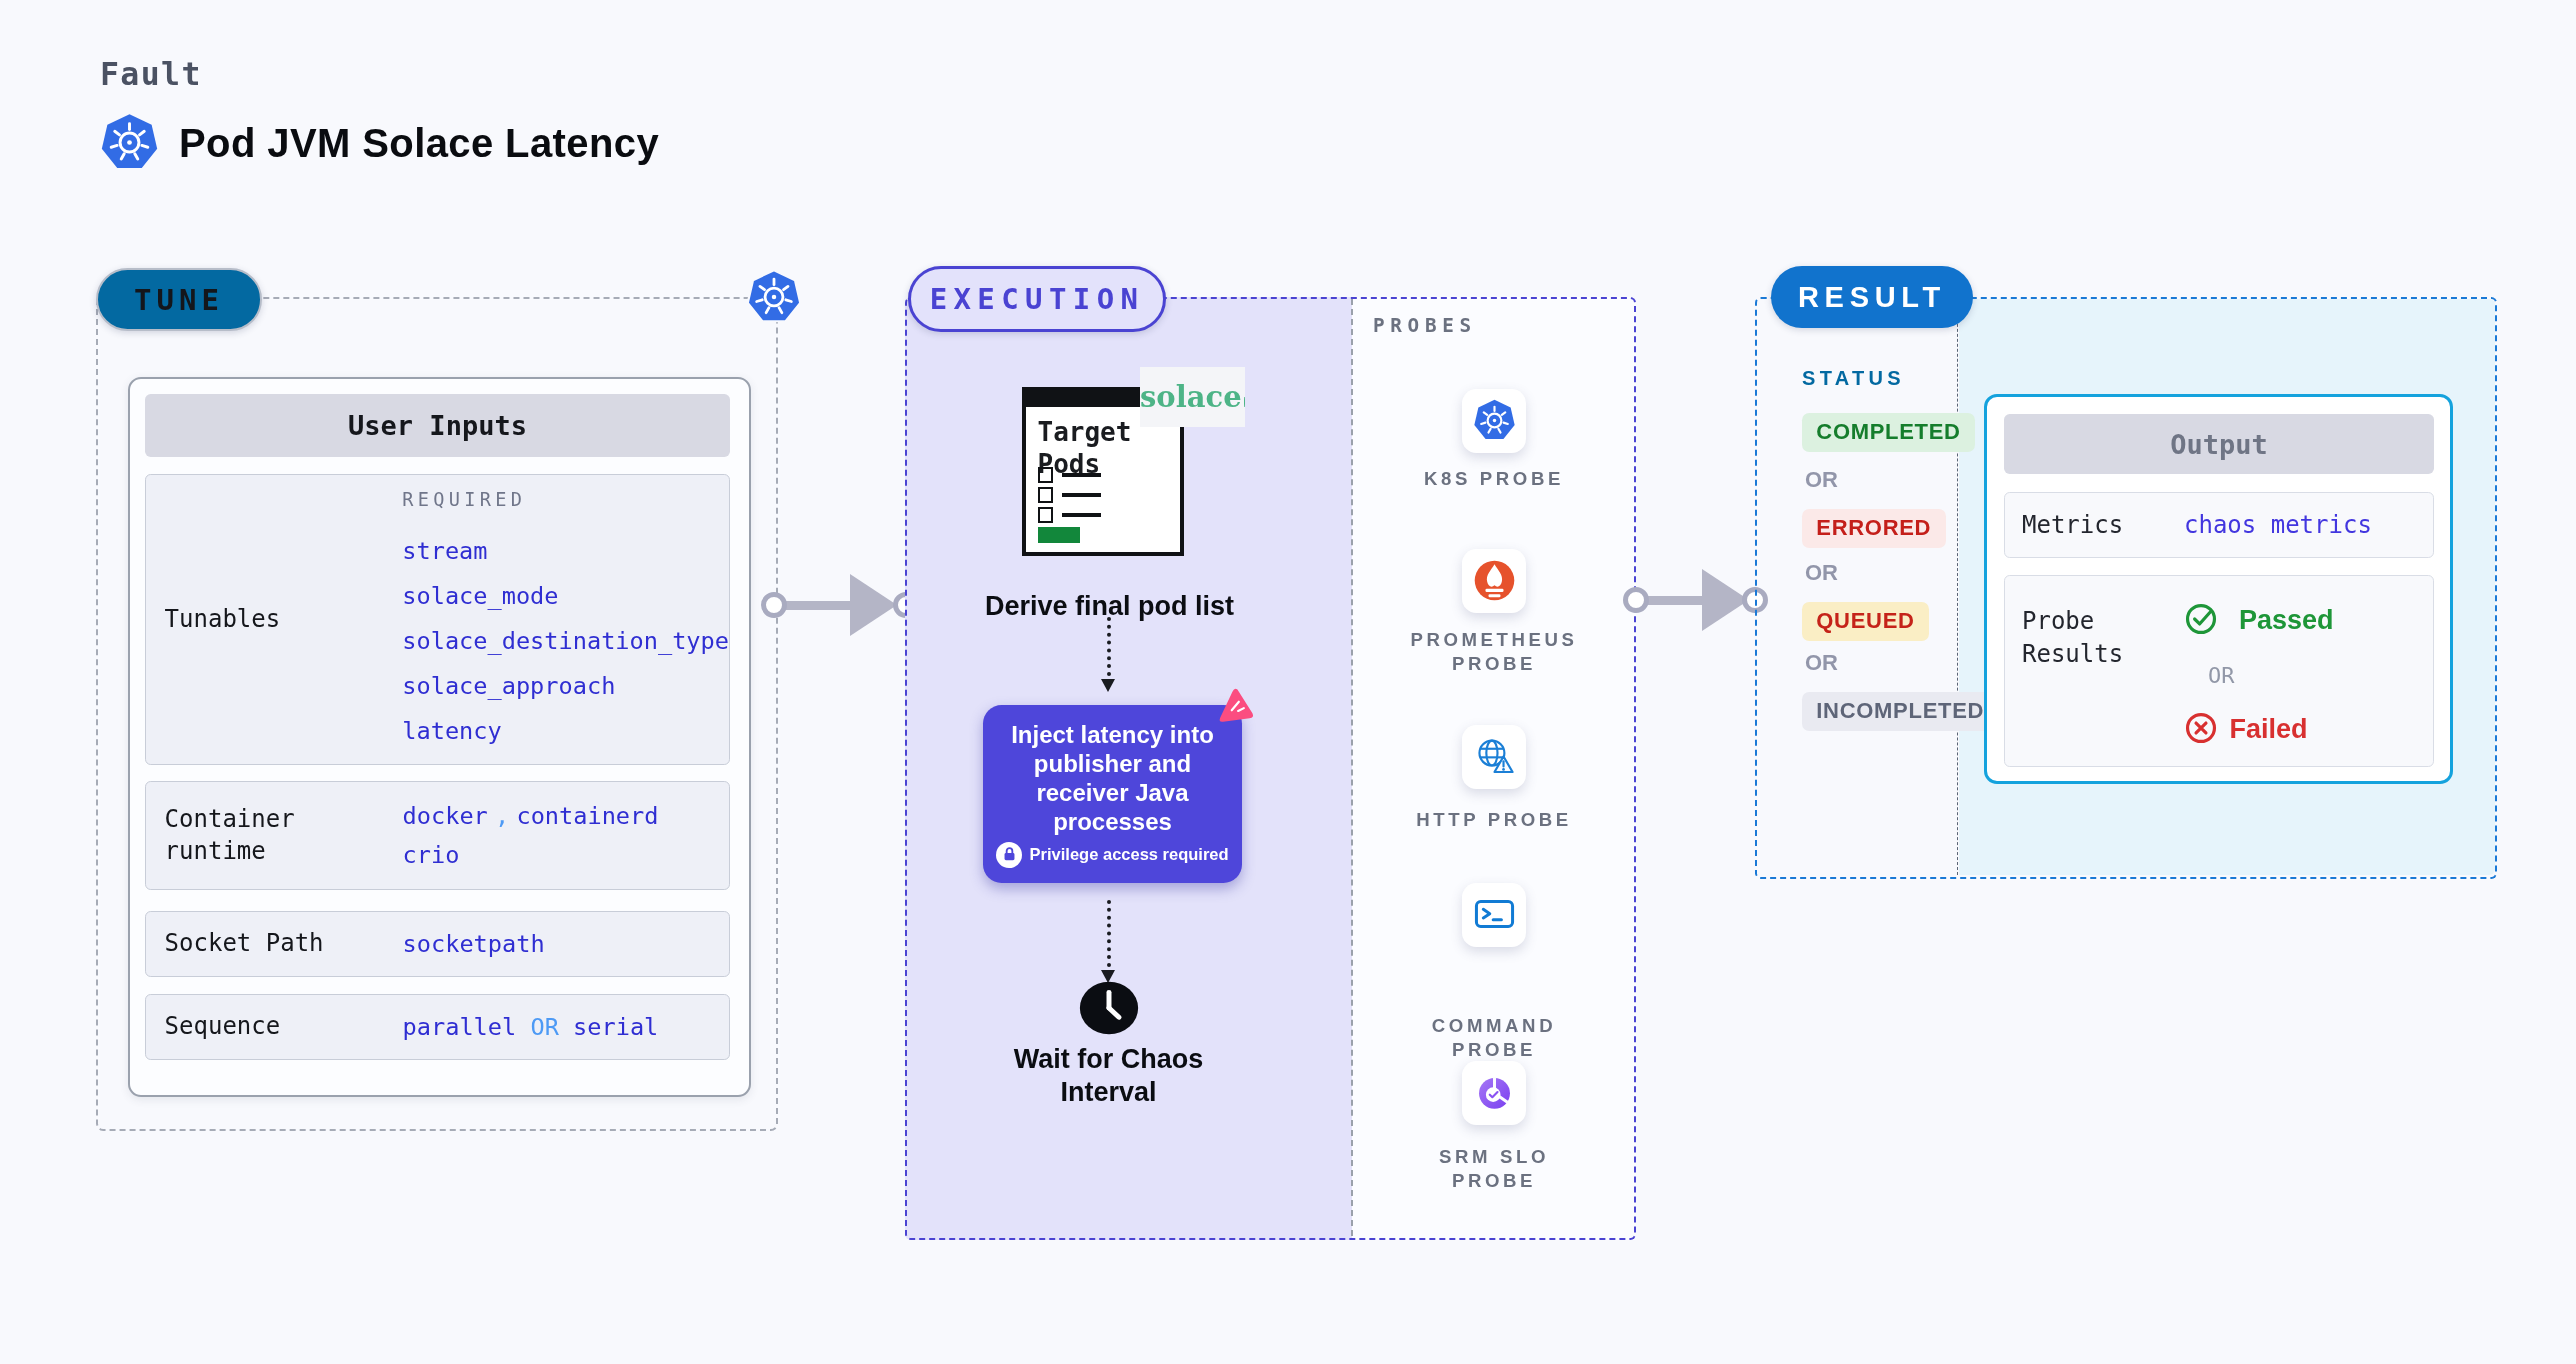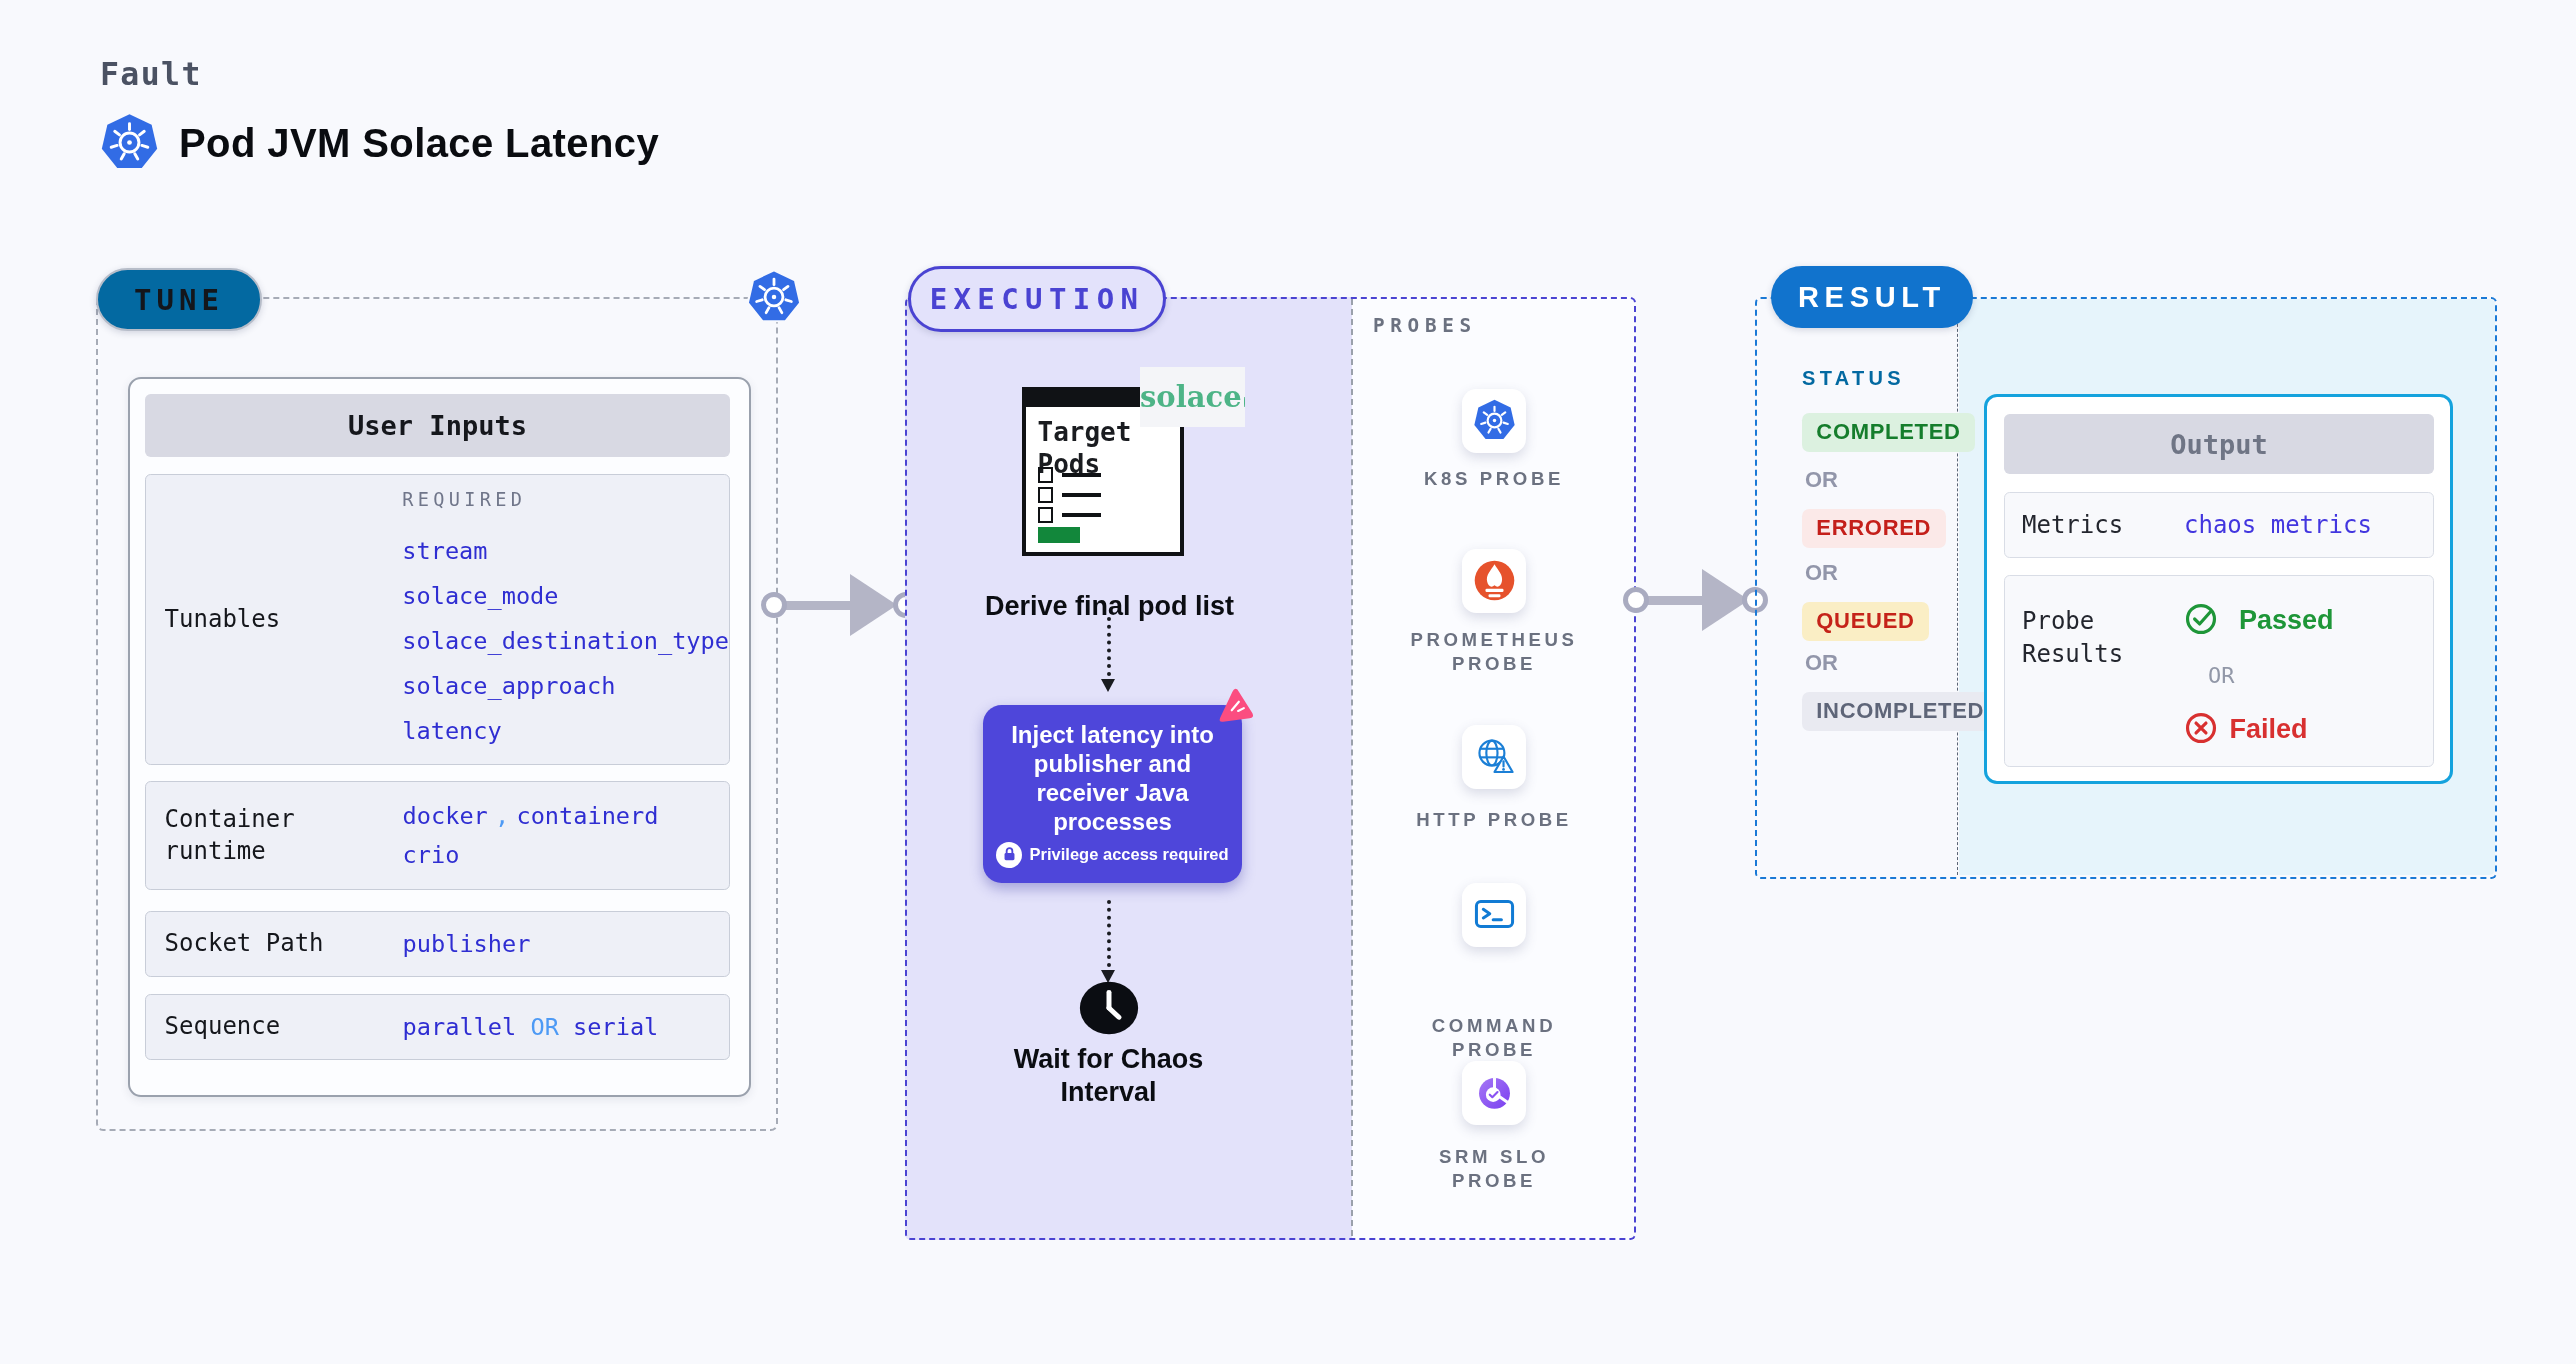--- a/index.html
+++ b/index.html
@@ -166,21 +166,21 @@
   <div class="t-label">Container runtime</div>
   <div class="t-values" style="gap:10px">
     <div class="t-value" style="line-height:29px"><span>docker</span><span class="blue-sep">,</span><span>containerd</span></div>
     <div class="t-value" style="line-height:29px">crio</div>
   </div>
 </div>
 
 <div class="abs t-row mono" style="top:911px;height:66px">
   <div class="t-label">Socket Path</div>
   <div class="t-values">
-      <div class="t-value" style="line-height:29px">publisher</div>
+      <div class="t-value" style="line-height:29px">socketpath</div>
     </div>
 </div>
 
 <div class="abs t-row mono" style="top:994px;height:66px">
   <div class="t-label">Sequence</div>
   <div class="t-values">
       <div class="t-value" style="line-height:29px"><span>parallel</span>&nbsp;<span class="or-lite">OR</span>&nbsp;<span>serial</span></div>
     </div>
 </div>
 

